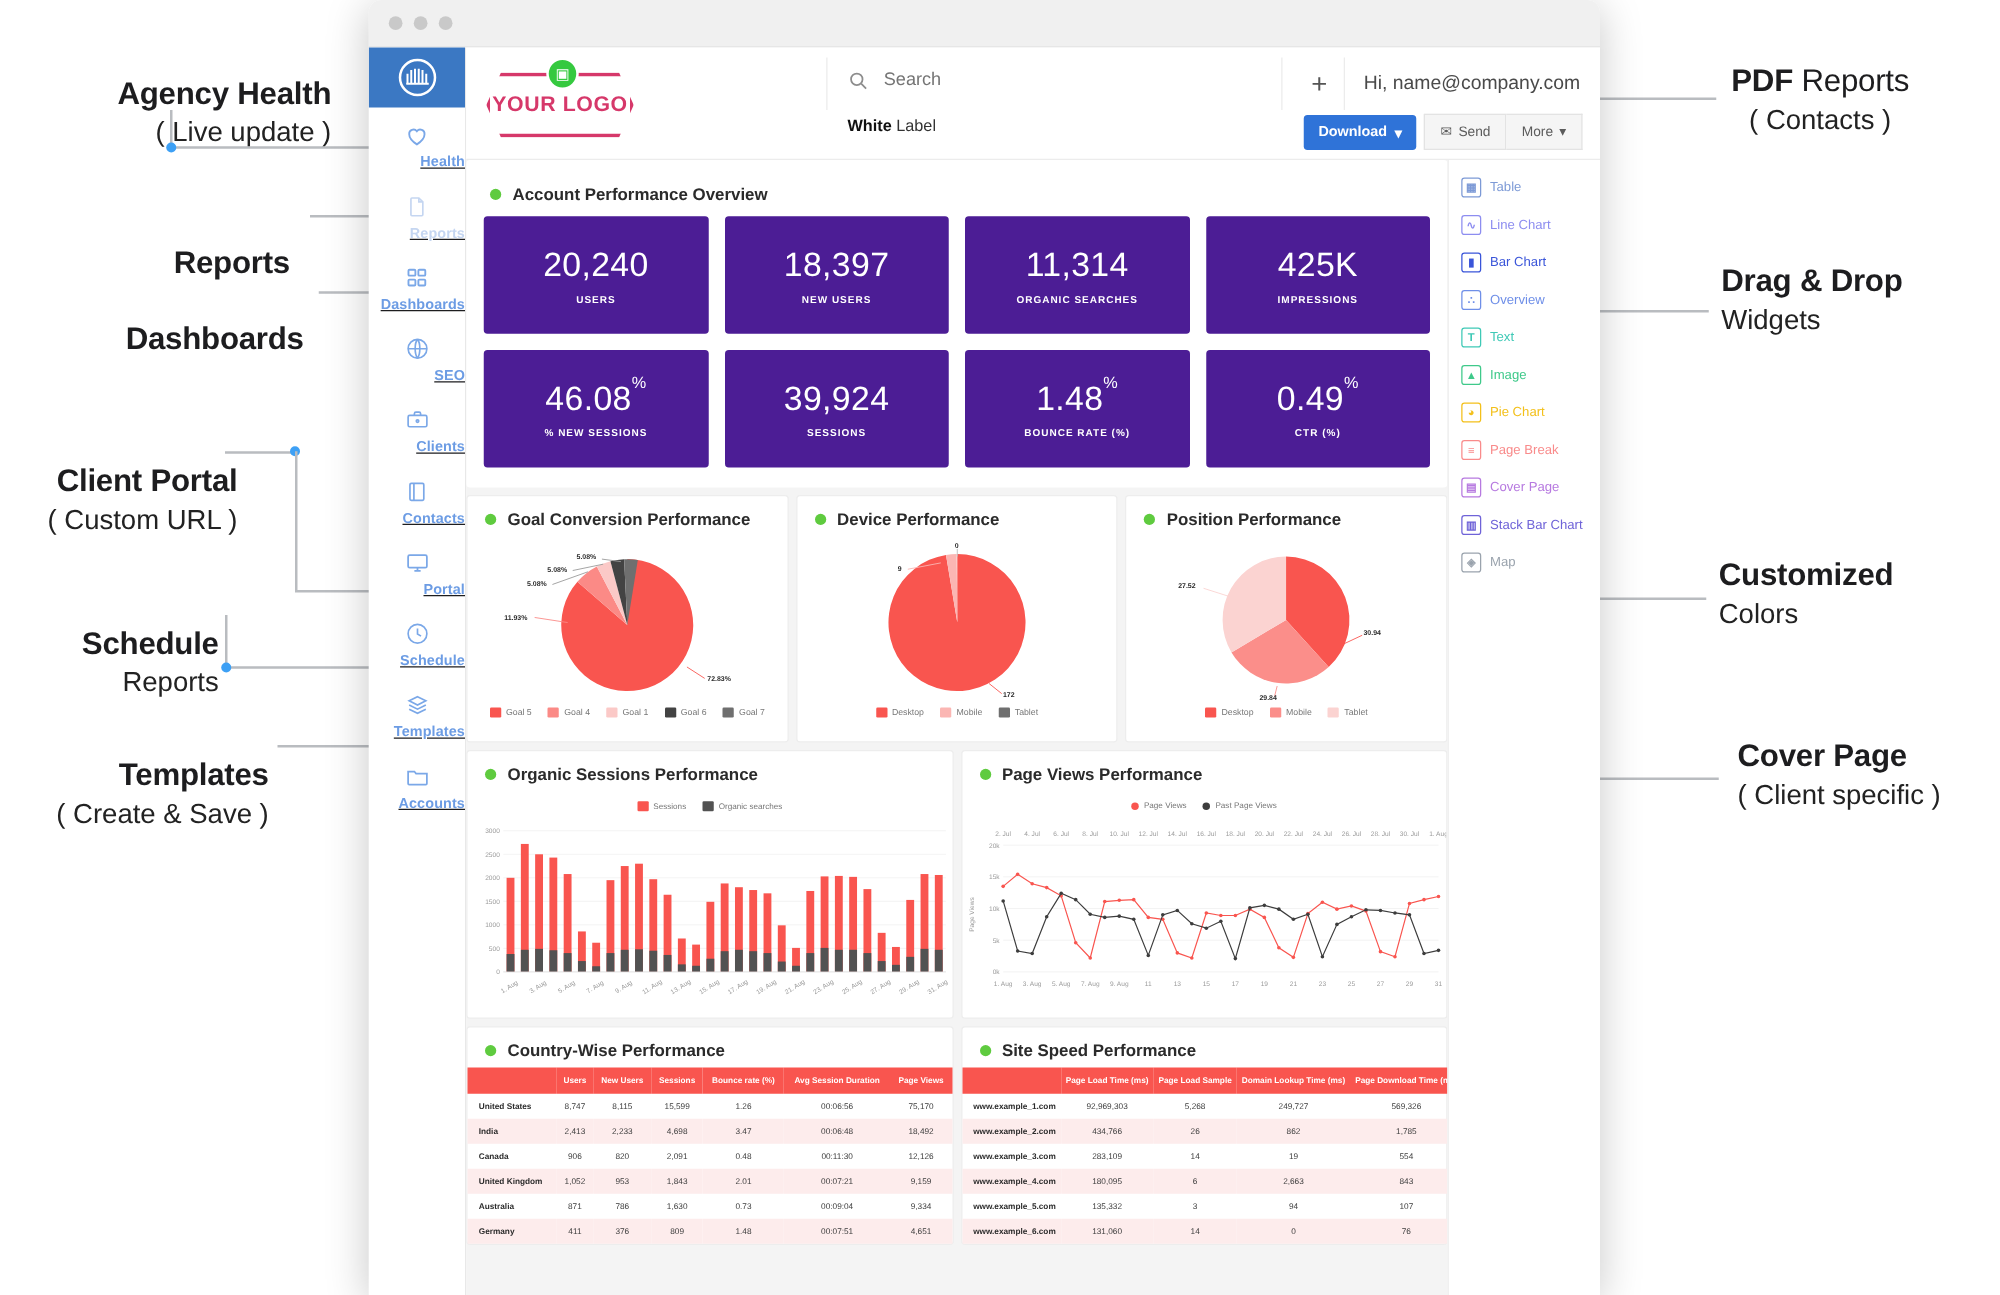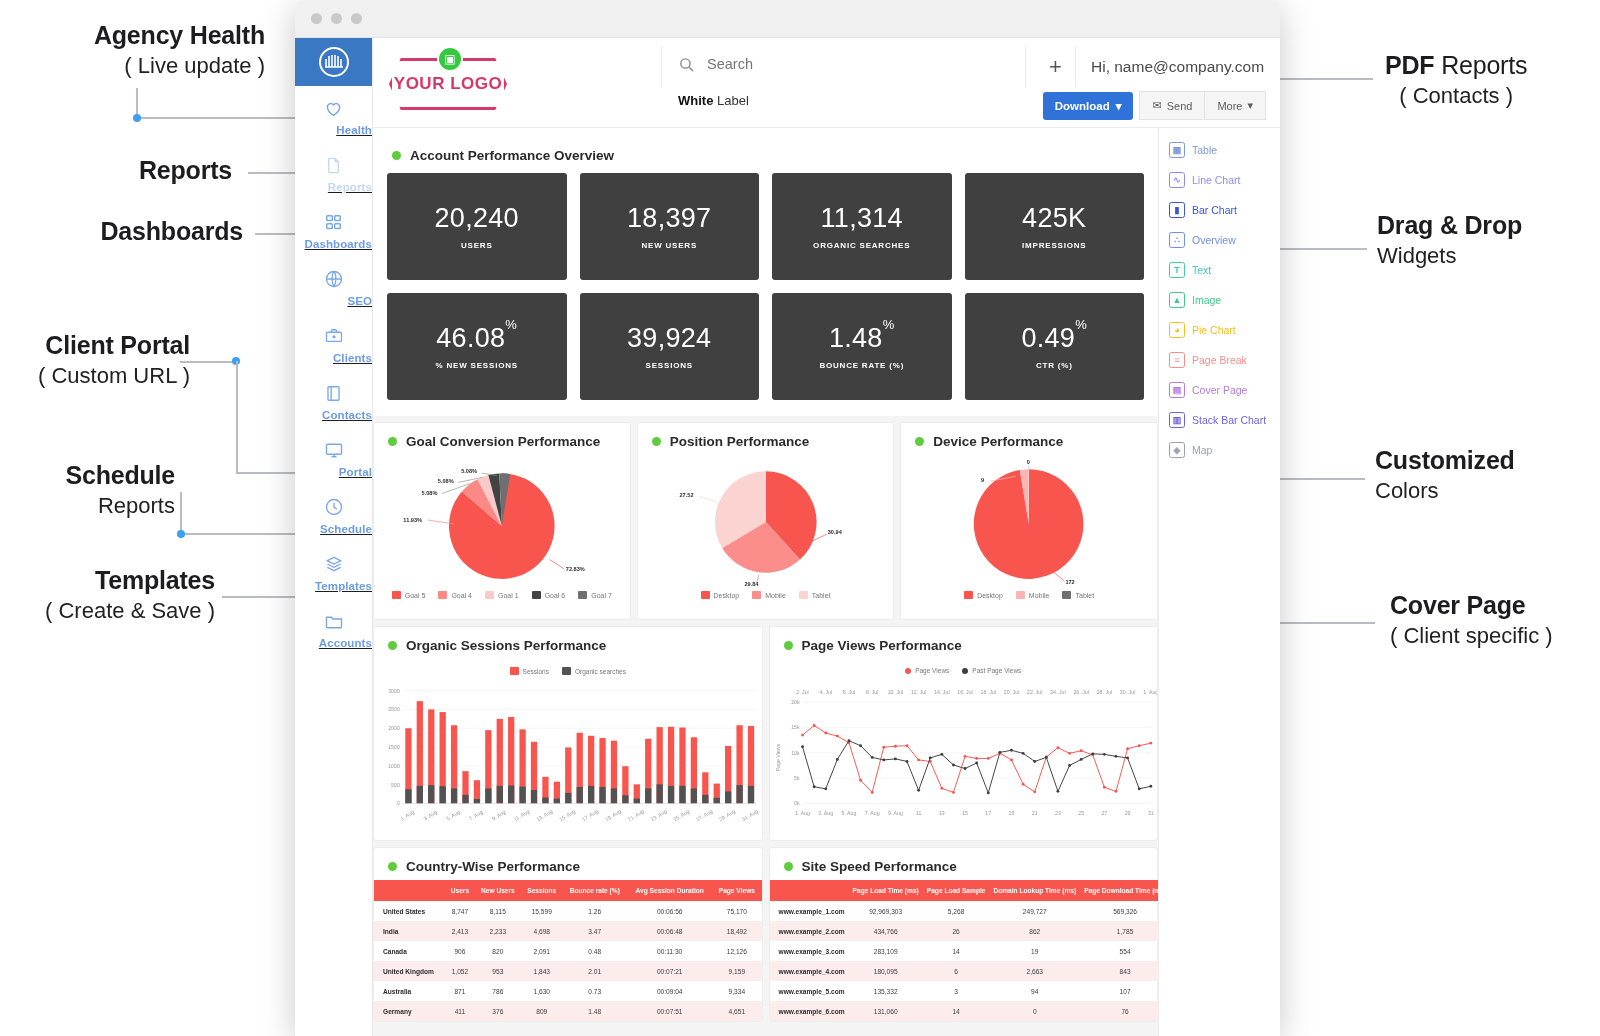--- a/index.html
+++ b/index.html
@@ -10,21 +10,21 @@
     font-family:"Liberation Sans", sans-serif;
     color:#1d1d1f;
   }
 
   
   .callout { position:absolute; }
   .callout .ttl { font-size:25px; font-weight:700; letter-spacing:-0.2px; white-space:nowrap; line-height:1.25; }
   .callout .ttl .thin { font-weight:400; }
   .callout .sub { font-size:22px; font-weight:400; white-space:nowrap; line-height:1.35; color:#222; }
   .callout.right { text-align:left; }
-  .callout.left  { text-align:right; }
+  .callout.left  { text-align:right;margin-top:40px; }
 
   .leader { position:absolute; background:#b9bcc0; }
   .leader.h { height:1.5px; }
   .leader.v { width:1.5px; }
   .dot { position:absolute; width:8px; height:8px; border-radius:50%; background:#3da0f5; }
 
   
   .window {
     position:absolute; left:295px; top:0px; width:985px; height:1036px;
     background:#fff; border-radius:10px 10px 0 0;
@@ -85,21 +85,21 @@
 
   
   .card { background:#fff; border:1px solid #ededed; border-radius:3px; }
   .card-hd { display:flex; align-items:center; gap:9px; padding:11px 14px 6px; }
   .gdot { width:9px; height:9px; border-radius:50%; background:#5fcb3f; flex:0 0 9px;}
   .card-title { font-size:13.5px; font-weight:600; color:#2b2b2b; }
 
   .kpi-card { padding:10px 14px 16px; }
   .kpi-grid { display:grid; grid-template-columns:repeat(4,1fr); gap:13px; }
   .kpi {
-    background:#404040; border-radius:3px; height:107px; color:#fff;
+    background:#4c1d95; border-radius:3px; height:94px; color:#fff;
     display:flex; flex-direction:column; align-items:center; justify-content:center; gap:7px;
   }
   .kpi .val { font-size:27px; font-weight:400; letter-spacing:.3px; }
   .kpi .val sup { font-size:13px; top:-8px; position:relative; }
   .kpi .lbl { font-size:8px; letter-spacing:.8px; font-weight:700; }
 
   .row3 { display:flex; gap:6px; margin-top:6px;justify-content:space-between; }
   .row3 > .card { flex:1; min-width:0; height:198px; }
   .row2 { display:flex; gap:6px; margin-top:6px; }
   .row2 > .card { flex:1; min-width:0; }
@@ -446,20 +446,53 @@
                 <div class="li">
                     <span class="sw" style="background:#6f6f6f"></span>
                     <span>Goal 7</span>
                   </div>
               </div>
             </div>
 
             <div class="card">
               <div class="card-hd">
                 <span class="gdot"></span>
+                <span class="card-title">Device Performance</span>
+              </div>
+              <svg viewBox="0 0 250 130" style="width:100%;height:132px">
+                <g transform="translate(125,68)">
+                  <path d="M0 0 L0 -54 A54 54 0 1 1 -8.9 -53.3 Z" fill="#f9554f"></path>
+                  <path d="M0 0 L-8.9 -53.3 A54 54 0 0 1 -0.5 -54 Z" fill="#fbb6b3"></path>
+                </g>
+                <path d="M125 10 L125 16" stroke="#bbb" stroke-width=".7"></path>
+                <text class="pie-lbl" x="123" y="9">0</text>
+                <path d="M112 21 L86 26" stroke="#fbb6b3" stroke-width=".7" fill="none"></path>
+                <text class="pie-lbl" x="78" y="27">9</text>
+                <path d="M150 116 L160 124" stroke="#f9554f" stroke-width=".7" fill="none"></path>
+                <text class="pie-lbl" x="161" y="127">172</text>
+              </svg>
+              <div class="legend">
+                <div class="li">
+                    <span class="sw" style="background:#f9554f"></span>
+                    <span>Desktop</span>
+                  </div>
+                <div class="li">
+                    <span class="sw" style="background:#fbb6b3"></span>
+                    <span>Mobile</span>
+                  </div>
+                <div class="li">
+                    <span class="sw" style="background:#6f6f6f"></span>
+                    <span>Tablet</span>
+                  </div>
+              </div>
+            </div>
+
+            <div class="card">
+              <div class="card-hd">
+                <span class="gdot"></span>
                 <span class="card-title">Position Performance</span>
               </div>
               <svg viewBox="0 0 250 130" style="width:100%;height:132px">
                 <g transform="translate(125,66)">
                   <path d="M0 0 L0 -50 A50 50 0 0 1 33.6 37.0 Z" fill="#f9554f"></path>
                   <path d="M0 0 L33.6 37.0 A50 50 0 0 1 -43.0 25.5 Z" fill="#fb8e8a"></path>
                   <path d="M0 0 L-43.0 25.5 A50 50 0 0 1 0 -50 Z" fill="#fbd3d1"></path>
                 </g>
                 <path d="M82 48 L60 41" stroke="#fbd3d1" stroke-width=".7" fill="none"></path>
                 <text class="pie-lbl" x="40" y="41">27.52</text>
@@ -472,53 +505,20 @@
                 <div class="li">
                     <span class="sw" style="background:#f9554f"></span>
                     <span>Desktop</span>
                   </div>
                 <div class="li">
                     <span class="sw" style="background:#fb8e8a"></span>
                     <span>Mobile</span>
                   </div>
                 <div class="li">
                     <span class="sw" style="background:#fbd3d1"></span>
-                    <span>Tablet</span>
-                  </div>
-              </div>
-            </div>
-
-            <div class="card">
-              <div class="card-hd">
-                <span class="gdot"></span>
-                <span class="card-title">Device Performance</span>
-              </div>
-              <svg viewBox="0 0 250 130" style="width:100%;height:132px">
-                <g transform="translate(125,68)">
-                  <path d="M0 0 L0 -54 A54 54 0 1 1 -8.9 -53.3 Z" fill="#f9554f"></path>
-                  <path d="M0 0 L-8.9 -53.3 A54 54 0 0 1 -0.5 -54 Z" fill="#fbb6b3"></path>
-                </g>
-                <path d="M125 10 L125 16" stroke="#bbb" stroke-width=".7"></path>
-                <text class="pie-lbl" x="123" y="9">0</text>
-                <path d="M112 21 L86 26" stroke="#fbb6b3" stroke-width=".7" fill="none"></path>
-                <text class="pie-lbl" x="78" y="27">9</text>
-                <path d="M150 116 L160 124" stroke="#f9554f" stroke-width=".7" fill="none"></path>
-                <text class="pie-lbl" x="161" y="127">172</text>
-              </svg>
-              <div class="legend">
-                <div class="li">
-                    <span class="sw" style="background:#f9554f"></span>
-                    <span>Desktop</span>
-                  </div>
-                <div class="li">
-                    <span class="sw" style="background:#fbb6b3"></span>
-                    <span>Mobile</span>
-                  </div>
-                <div class="li">
-                    <span class="sw" style="background:#6f6f6f"></span>
                     <span>Tablet</span>
                   </div>
               </div>
             </div>
           </div>
 
           <div class="row2">
             <div class="card" style="height:215px;">
               <div class="card-hd">
                 <span class="gdot"></span>

